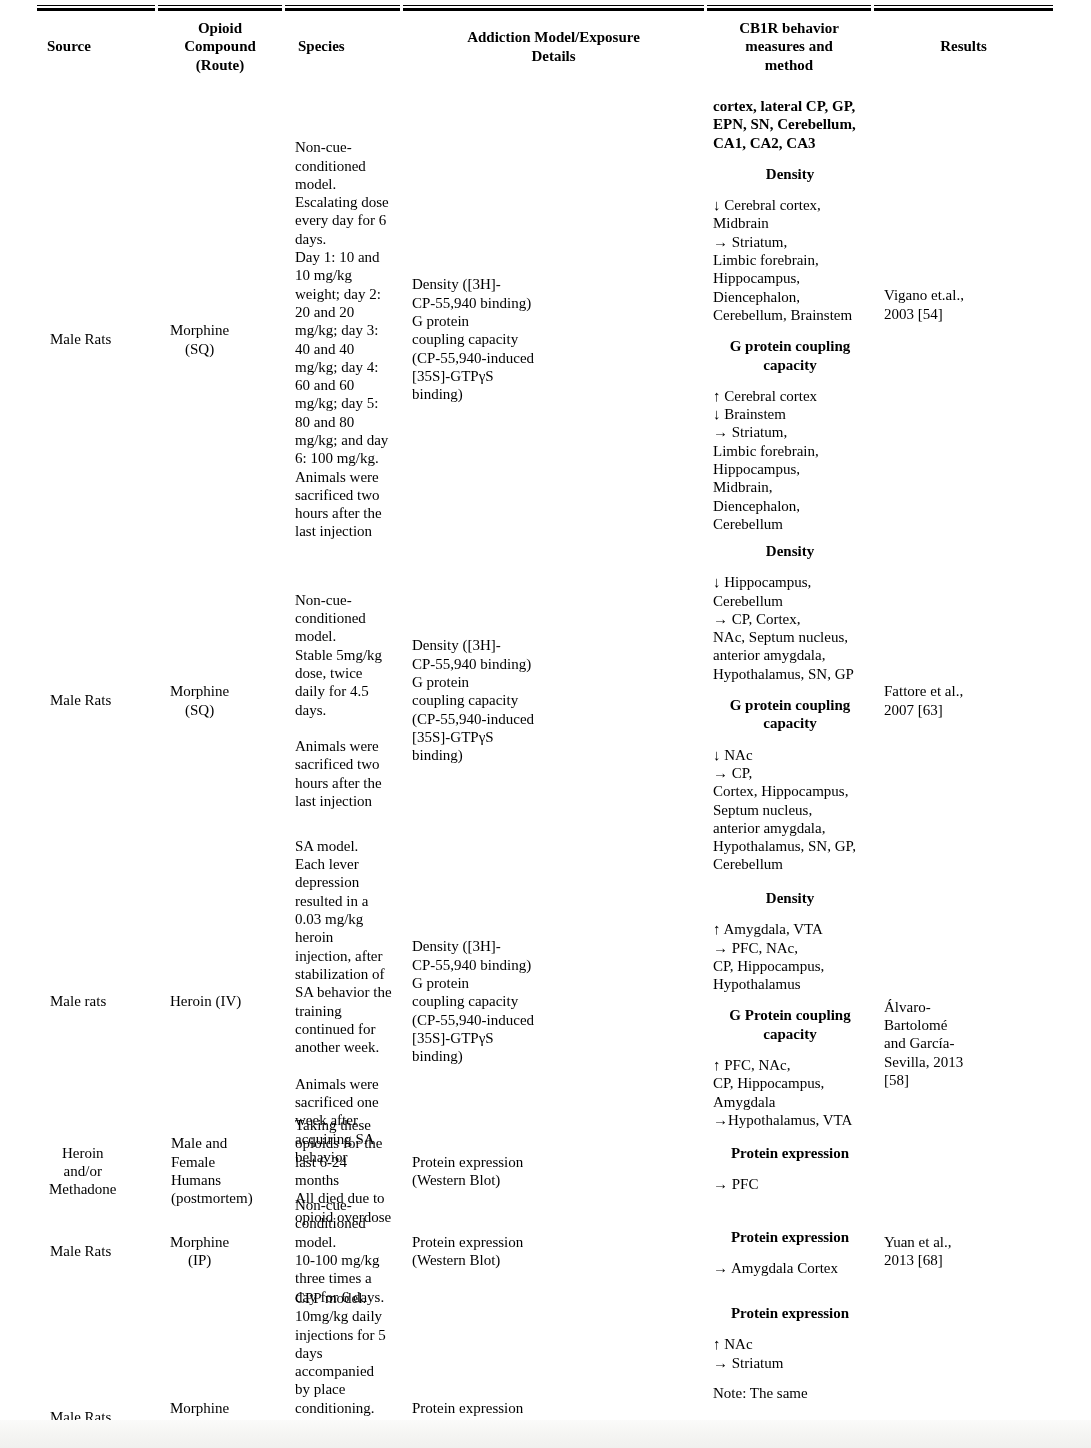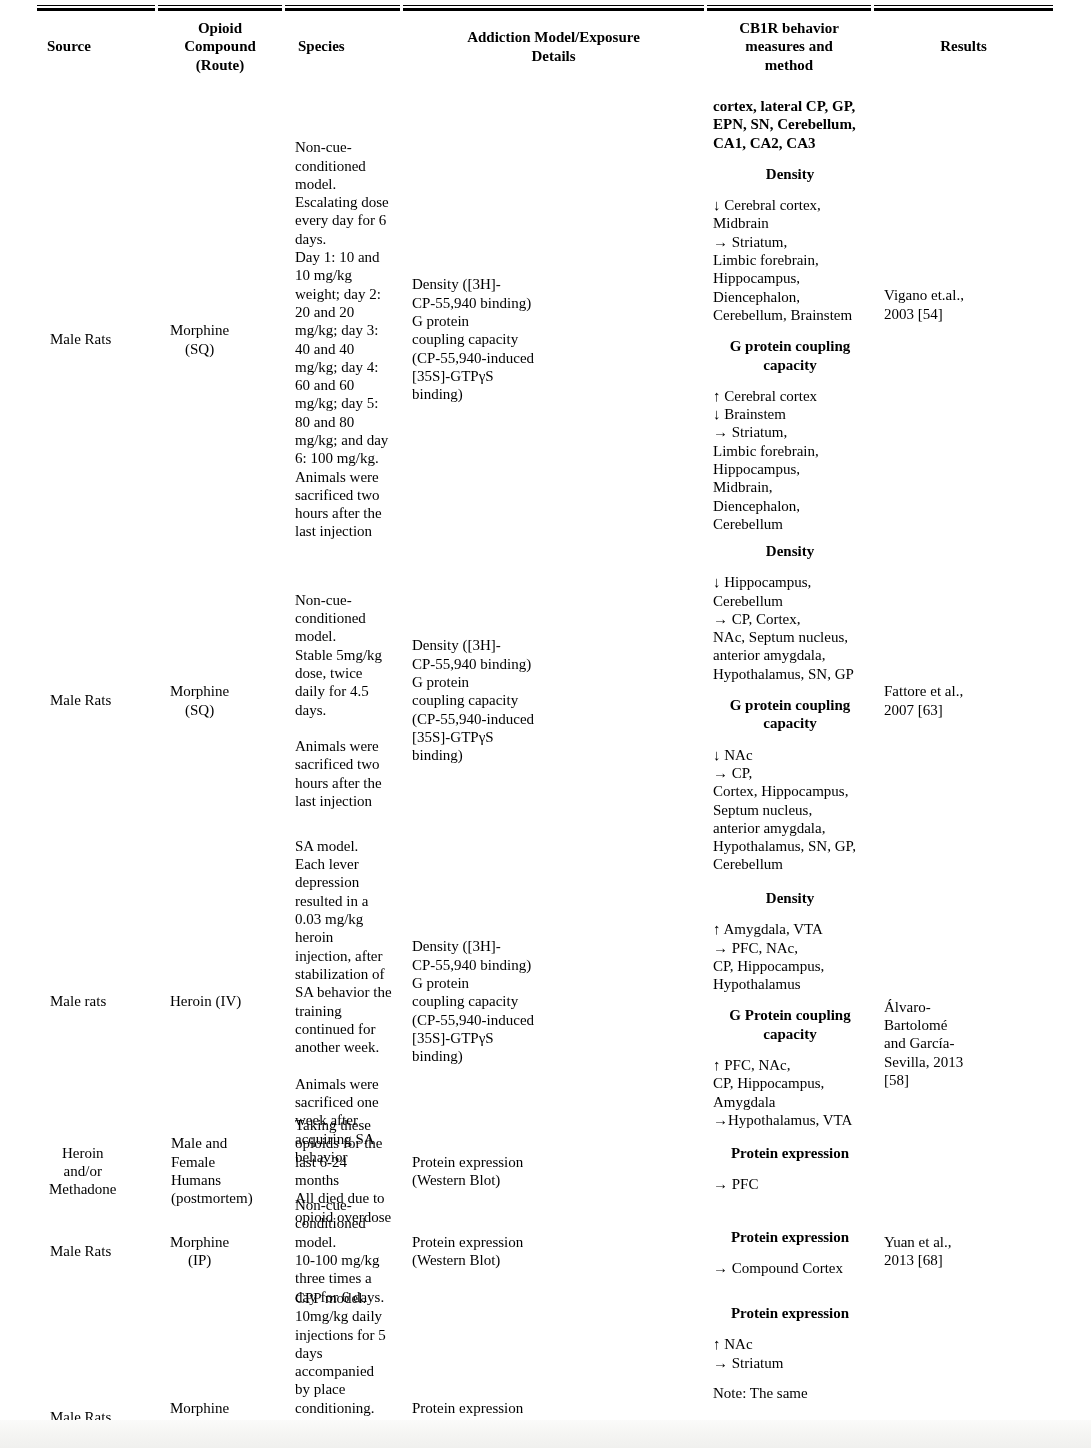--- a/index.html
+++ b/index.html
@@ -184,21 +184,21 @@
 
   <div class="cell c-species">Male Rats</div>
   <div class="cell c-opioid">Morphine
 (IP)</div>
   <div class="cell c-details">Non-cue-conditioned model.
 10-100 mg/kg three times a day for 6 days.</div>
   <div class="cell c-cb1r">Protein expression
 (Western Blot)</div>
   <div class="c-results">
     <div class="res-head">Protein expression</div>
-    <div class="res-body">→ Compound Cortex</div>
+    <div class="res-body">→ Amygdala Cortex</div>
   </div>
 
   <div class="cell c-source">Yuan et al.,
 2013 [68]</div>
   <div class="cell c-species">Male Rats</div>
   <div class="cell c-opioid">Morphine
 (SQ)</div>
   <div class="cell c-details">CPP model.
 10mg/kg daily injections for 5 days accompanied by place conditioning.
 Then the morphine injections stopped.

